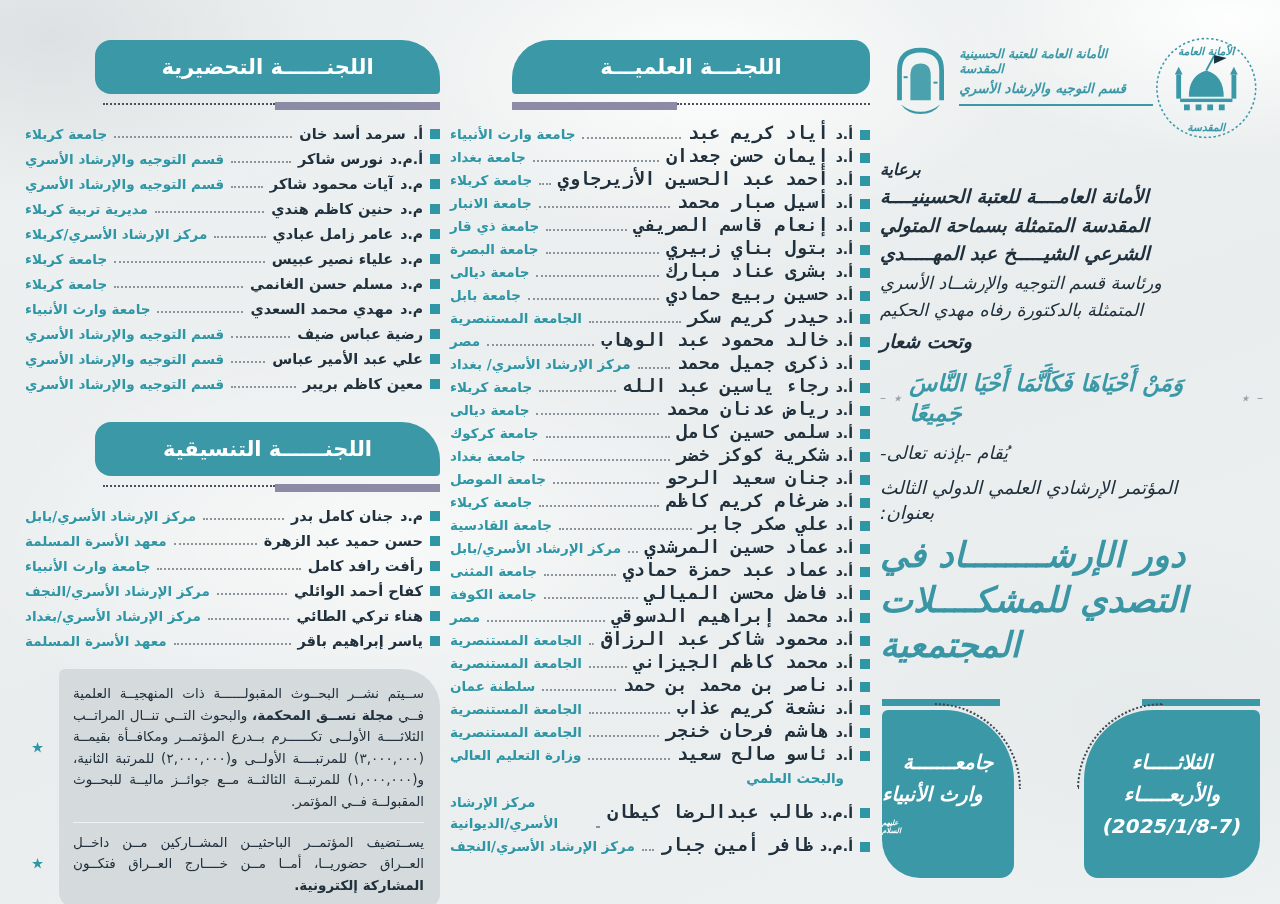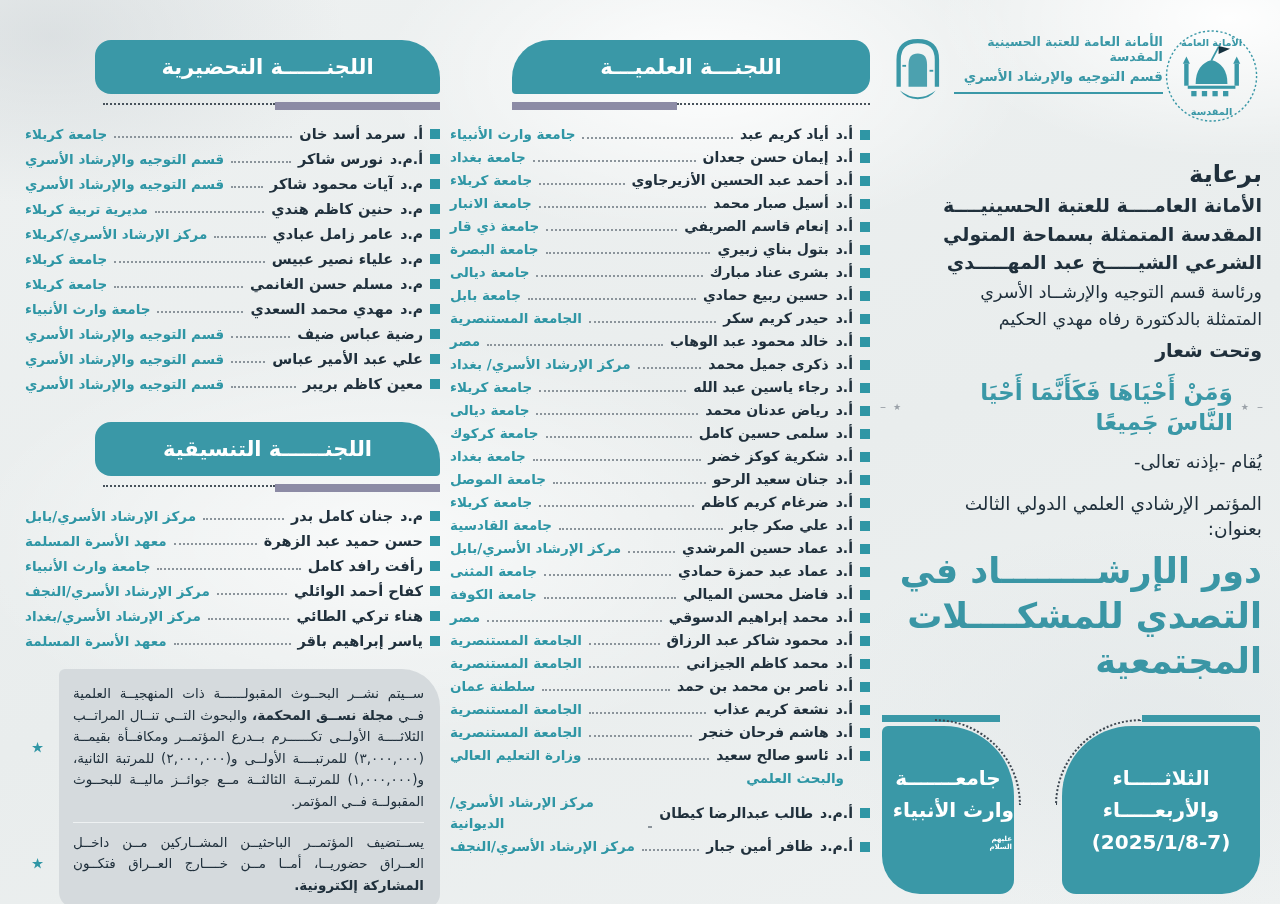--- a/index.html
+++ b/index.html
@@ -15,21 +15,21 @@
       radial-gradient(ellipse 420px 200px at 96% 2%, rgba(255,255,255,.95), rgba(255,255,255,0) 70%),
       radial-gradient(ellipse 500px 260px at 55% 8%, rgba(255,255,255,.9), rgba(255,255,255,0) 65%),
       radial-gradient(ellipse 420px 240px at 4% 4%, rgba(205,211,214,.55), rgba(205,211,214,0) 70%),
       radial-gradient(ellipse 600px 300px at 30% 60%, rgba(255,255,255,.7), rgba(255,255,255,0) 70%),
       radial-gradient(ellipse 500px 280px at 90% 80%, rgba(222,228,230,.5), rgba(222,228,230,0) 70%),
       linear-gradient(160deg,#eef1f1 0%, #e9eded 55%, #eef1f1 100%);
   }
   .col{ position:absolute; }
   .col-left  { left:25px;  top:40px; width:415px; }
   .col-mid   { left:450px; top:40px; width:420px; }
-  .col-right { left:880px; top:16px; width:382px; text-align:right; }
+  .col-right { left:880px; top:28px; width:382px; text-align:left;font-style:italic; }
 
   
   .cmt-header{
     background:#3a98a7; color:#fff; font-weight:bold; font-size:21px;
     height:54px; display:flex; align-items:center; justify-content:center;
     letter-spacing:.5px;
   }
   .hdr-mid  { margin-left:62px; border-radius:38px 16px 16px 4px; }
   .hdr-left { margin-left:70px; border-radius:16px 38px 4px 16px; }
   .hdr-underline{ display:flex; align-items:center; height:9px; margin-top:7px; direction:ltr; }
@@ -41,21 +41,21 @@
   
   .mlist{ margin-top:14px; }
   .mrow{ display:flex; align-items:center; gap:7px; margin-bottom:4px; min-height:20px; }
   .mlist-mid .mrow{ margin-bottom:2px; }
   .sq{ width:10px; height:10px; background:#2f96a5; flex:0 0 auto; }
   .pfx{ font-weight:bold; font-size:14px; white-space:nowrap; }
   .nm { font-weight:bold; font-size:14.5px; white-space:nowrap; }
   .ldr{ flex:1 1 4px; min-width:4px; border-bottom:2px dotted #8b949b; align-self:flex-end; margin-bottom:6px; }
   .aff{ font-weight:bold; font-size:13.5px; color:#2f96a5; text-align:left; max-width:52%; }
   .aff2{ font-weight:bold; font-size:13.5px; color:#2f96a5; margin:0 26px 3px 0; }
-  .mlist-mid .nm{ font-size:14px; } .mlist-mid{ line-height:21px; }
+  .mlist-mid .nm{ font-size:18px;font-family:Liberation Mono, monospace; } .mlist-mid{ line-height:21px; }
   .mlist-left .mrow{ margin-bottom:5px; }
 
   
   .notes-wrap{ margin-top:18px; margin-left:0; padding-left:34px; }
   .notes-box{
     background:#d5dadd; border-radius:6px 38px 14px 16px;
     padding:14px 16px 12px 14px; text-align:justify;
     font-size:13.5px; line-height:21.6px; font-weight:500;
   }
   .note{ position:relative; }
@@ -67,42 +67,42 @@
   .note b{ font-weight:bold; }
 
   
   .logos-row{ display:flex; direction:ltr; align-items:flex-start; justify-content:space-between; height:124px; padding:6px 2px 0 10px; }
   .org-group{ display:flex; direction:ltr; align-items:flex-start; gap:8px; }
   .callig{ padding-top:12px; }
   .callig .l1{ color:#3a98a7; font-weight:bold; font-size:12.5px; letter-spacing:-0.3px; }
   .callig .l2{ color:#3a98a7; font-weight:bold; font-size:13.5px; margin-top:4px; }
   .callig .rule{ height:1.5px; background:#3a98a7; margin-top:8px; }
 
-  .sponsor-label{ font-weight:bold; font-size:24px; margin-top:20px; }
+  .sponsor-label{ font-weight:bold; font-size:16px; margin-top:8px; }
   .bold-lines{ font-weight:bold; font-size:19px; line-height:28.5px; margin-top:3px; }
   .teal-inline{ color:#2f96a5; }
   .reg-lines{ font-size:17.5px; line-height:27px; margin-top:2px; }
   .slogan-label{ font-weight:bold; font-size:19px; margin-top:6px; }
 
   .verse-row{ display:flex; align-items:center; justify-content:center; gap:8px; margin-top:16px; min-height:58px; }
   .verse{ color:#3a98a7; font-weight:bold; font-size:23px; line-height:30px; }
   .verse-orn{ color:#9aa1a8; font-size:15px; }
   .verse-dash{ color:#9aa1a8; font-size:12px; letter-spacing:-1px; }
 
   .held-line{ font-size:18px; margin-top:14px; }
-  .conf-name{ font-size:18.5px; font-weight:500; margin-top:21px; }
+  .conf-name{ font-size:18.5px; font-weight:500; margin-top:14px; }
   .titled-label{ font-size:18.5px; margin-top:4px; }
 
   .big-title{ color:#3a96a5; font-weight:bold; font-size:35px; line-height:45px; margin-top:10px; letter-spacing:.5px; }
 
   .footer-boxes{ display:flex; direction:ltr; justify-content:space-between; margin-top:42px; padding:0 2px; }
   .fbox{ position:relative; background:#3a98a7; color:#fff; font-weight:bold;
          height:168px; display:flex; flex-direction:column; align-items:center; justify-content:center; }
   .fbox.univ{ width:132px; border-radius:6px 70px 14px 38px; }
-  .fbox.days{ width:198px; border-radius:70px 6px 38px 14px; }
+  .fbox.days{ width:176px; border-radius:70px 6px 38px 14px; }
   .fbox .ln{ font-size:20px; line-height:32px; }
   .fbox .date{ font-size:20px; direction:ltr; }
   .top-bar{ position:absolute; top:-11px; height:7px; width:118px; background:#3a98a7; }
   .univ .top-bar{ left:0; }
   .days .top-bar{ right:0; }
   .dotted-arc{ position:absolute; width:86px; height:86px; pointer-events:none; }
   .days .dotted-arc{ top:-7px; left:-7px; border-top:2px dotted #3c4650; border-left:2px dotted #3c4650; border-top-left-radius:90px; }
   .univ .dotted-arc{ top:-7px; right:-7px; border-top:2px dotted #3c4650; border-right:2px dotted #3c4650; border-top-right-radius:90px; }
   .univ-sym{ font-size:7px; line-height:8px; display:inline-block; vertical-align:middle; margin-right:2px; max-width:30px; }
 </style>

